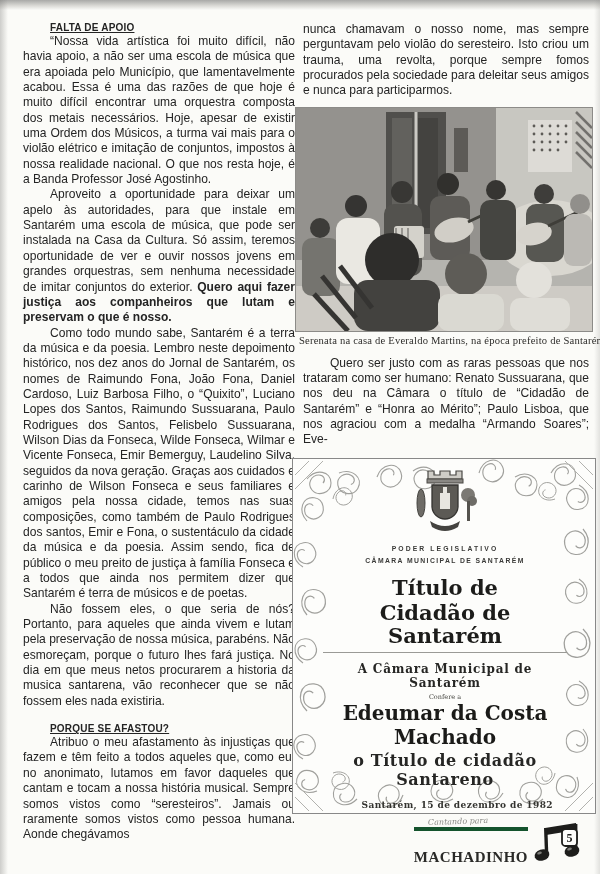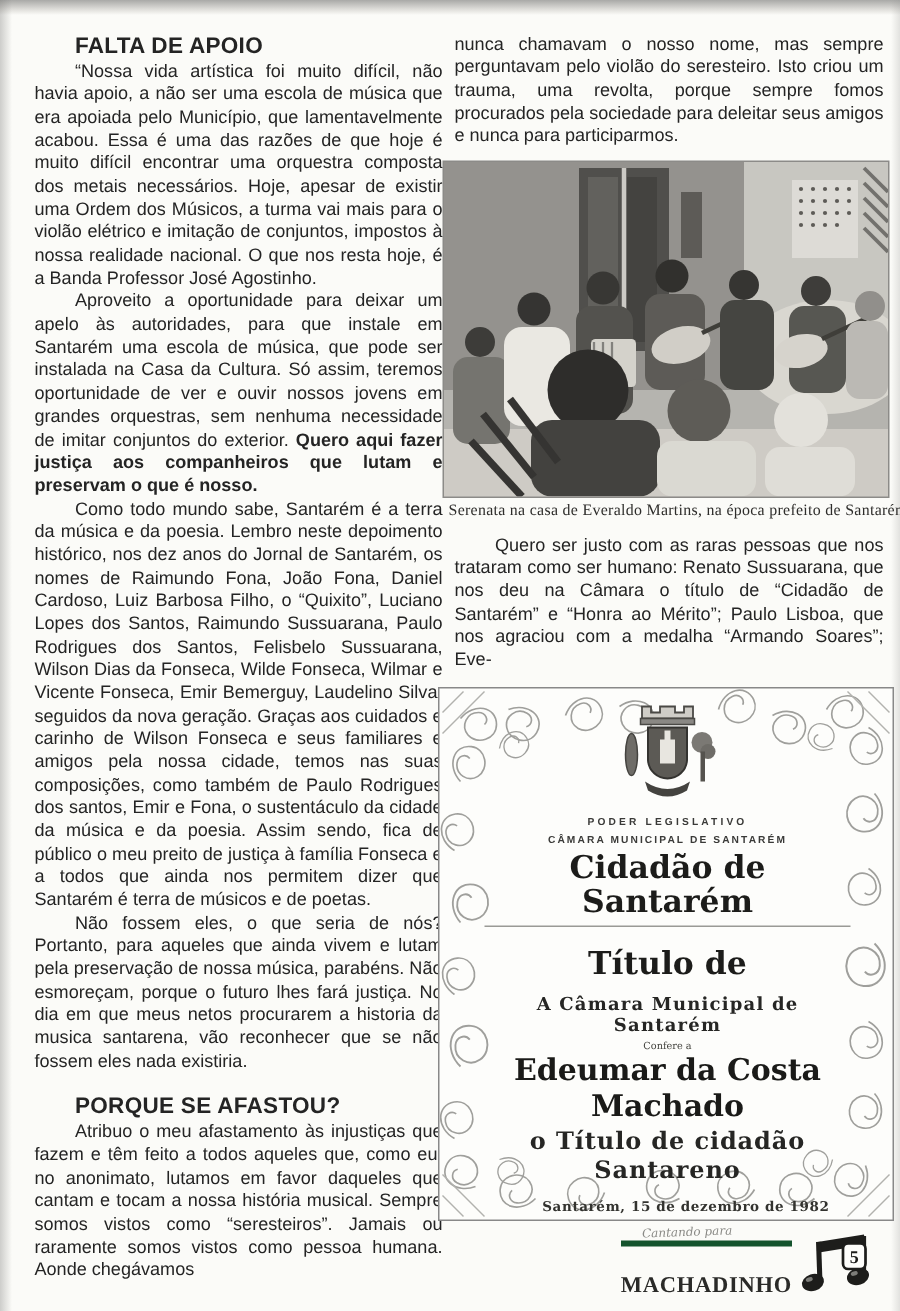--- a/index.html
+++ b/index.html
@@ -13,21 +13,21 @@
     background:linear-gradient(#a9a9a7,#dddcd8 60%,rgba(255,255,255,0));}
   .scan-left{position:absolute;left:0;top:0;width:8px;height:874px;
     background:linear-gradient(90deg,rgba(120,120,118,.35),rgba(255,255,255,0));}
   .scan-right{position:absolute;right:0;top:0;width:6px;height:874px;
     background:linear-gradient(270deg,rgba(150,150,148,.25),rgba(255,255,255,0));}
 
   .col{position:absolute;top:22px;}
   .col-left{left:23px;width:272px;}
   .col-right{left:303px;width:286px;}
 
-  .heading{font-size:15px;font-weight:bold;margin:0 0 1px 27px;letter-spacing:.2px;}
+  .heading{font-size:10px;font-weight:bold;margin:0 0 1px 27px;letter-spacing:.2px;text-decoration:underline;}
   .heading.second{margin-top:14px;}
   p.body{margin:0;font-size:12.05px;line-height:15.35px;text-align:justify;text-indent:27px;}
   p.body.cont{text-indent:0;}
   .bold-run{font-weight:bold;}
 
   
   .photo{display:block;margin:9px 0 0 -7px;width:296px;height:223px;background:#b9b7b2;
     outline:1px solid #8c8b88;}
   .caption{font-family:"Liberation Serif",serif;font-size:10.6px;color:#2e2d2b;
     margin:4px 0 0 -4px;letter-spacing:.2px;white-space:nowrap;}
@@ -232,22 +232,22 @@
           <rect x="28" y="26" width="10" height="16" fill="#e8e6e0"></rect>
           <rect x="31" y="20" width="4" height="8" fill="#e8e6e0"></rect>
           <ellipse cx="9" cy="36" rx="4" ry="14" fill="#6e6c67" stroke="#44433f" stroke-width="1"></ellipse>
           <circle cx="56" cy="28" r="7" fill="#7b7974"></circle>
           <circle cx="60" cy="34" r="5" fill="#6e6c67"></circle>
           <rect x="55" y="34" width="3" height="20" fill="#55534e"></rect>
           <path d="M18,54 q15,10 30,0 l-2,6 q-13,8 -26,0 z" fill="#44433f"></path>
         </svg>
         <div class="cert-org">PODER LEGISLATIVO</div>
         <div class="cert-org">CÂMARA MUNICIPAL DE SANTARÉM</div>
+        <div class="cert-title first">Título de</div>
         <div class="cert-title second">Cidadão de Santarém</div>
-        <div class="cert-title first">Título de</div>
         <div class="cert-conf">A Câmara Municipal de Santarém</div>
         <div class="cert-confere">Confere a</div>
         <div class="cert-name">Edeumar da Costa Machado</div>
         <div class="cert-grant">o Título de cidadão Santareno</div>
         <div class="cert-date">Santarém, 15 de dezembro de 1982</div>
         <div class="cert-sigrow">
           <svg class="cert-sig" width="96" height="18" viewBox="0 0 96 18" xmlns="http://www.w3.org/2000/svg">
             <path d="M2,13 C7,2 12,16 18,7 C23,1 26,14 33,8 C39,3 42,15 50,8 C56,3 60,14 68,8 C74,4 78,13 86,7 L93,10" fill="none" stroke="#5a5a56" stroke-width="1.2"></path>
           </svg>
           <div class="cert-role">presidente</div>

